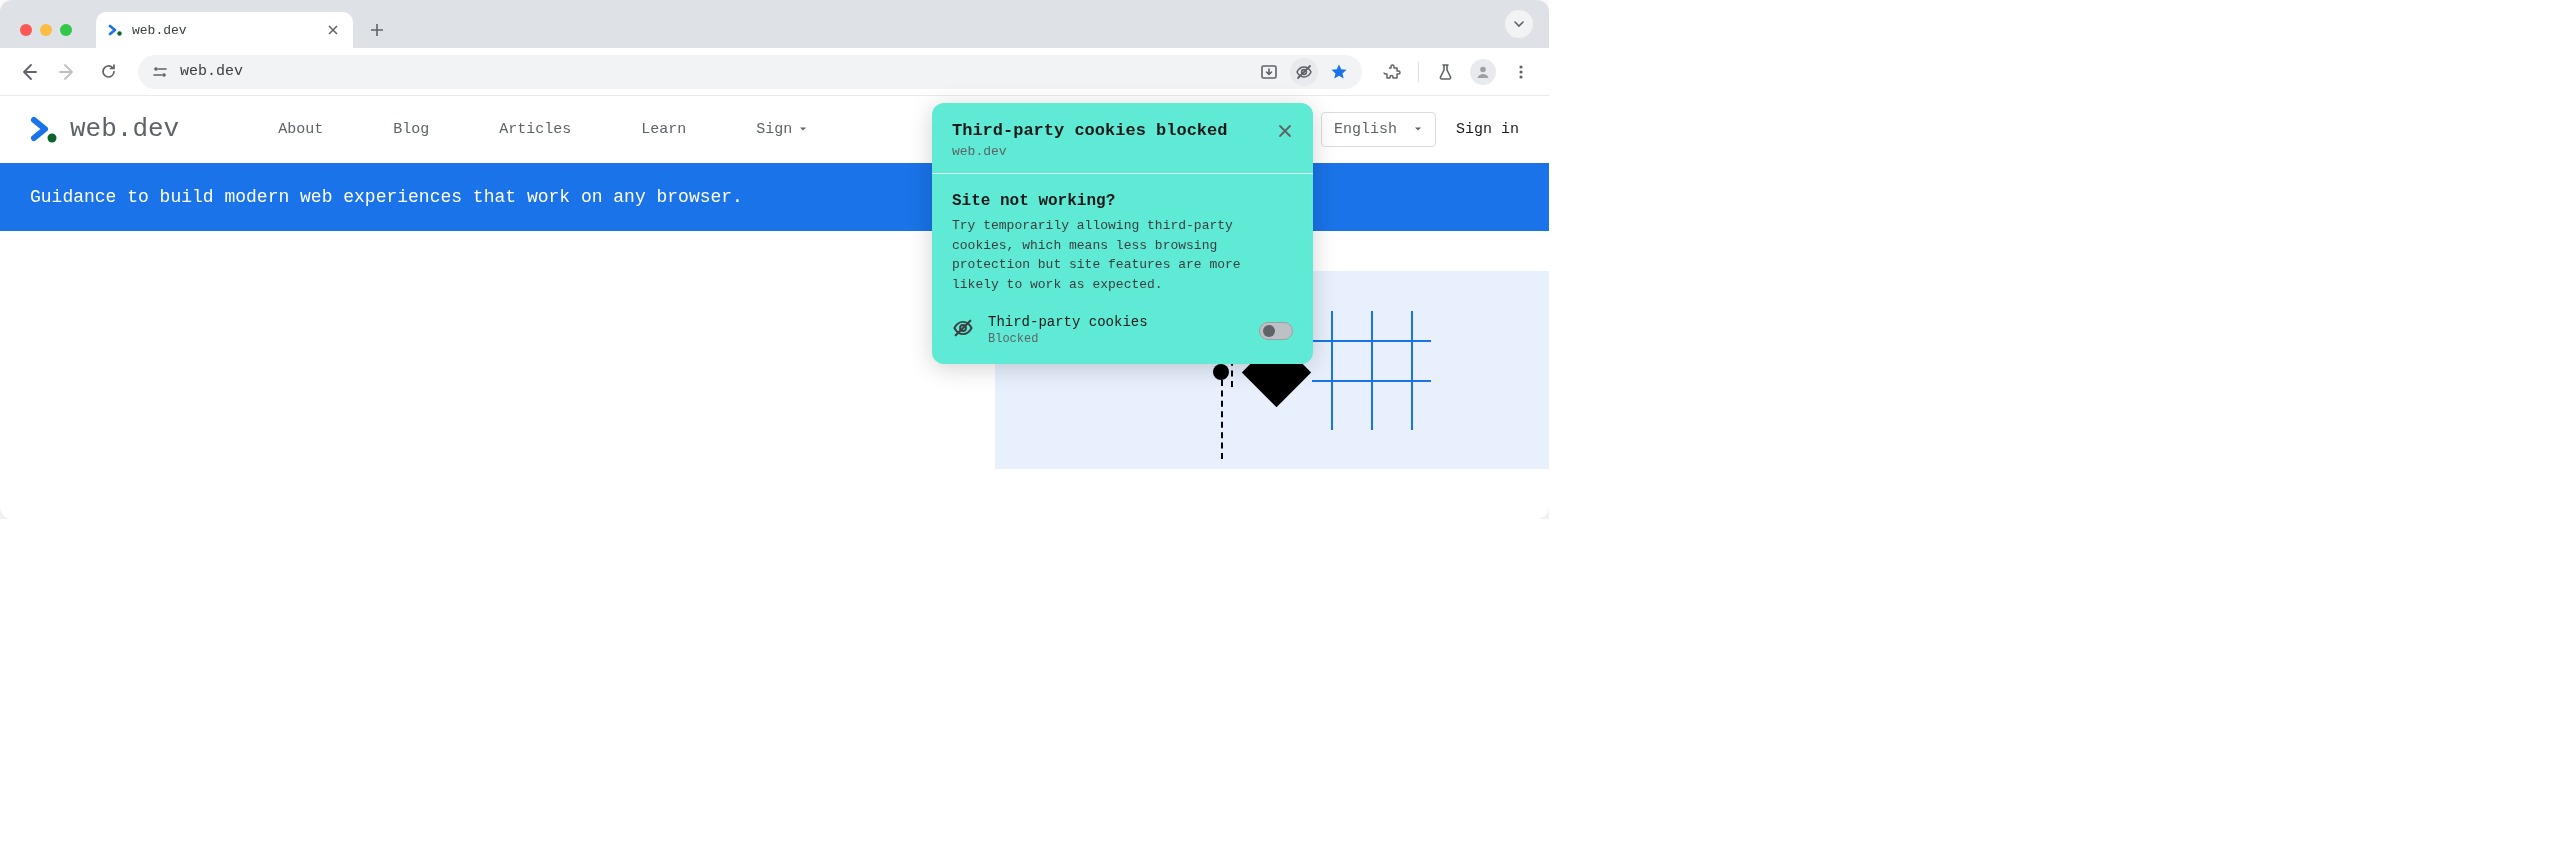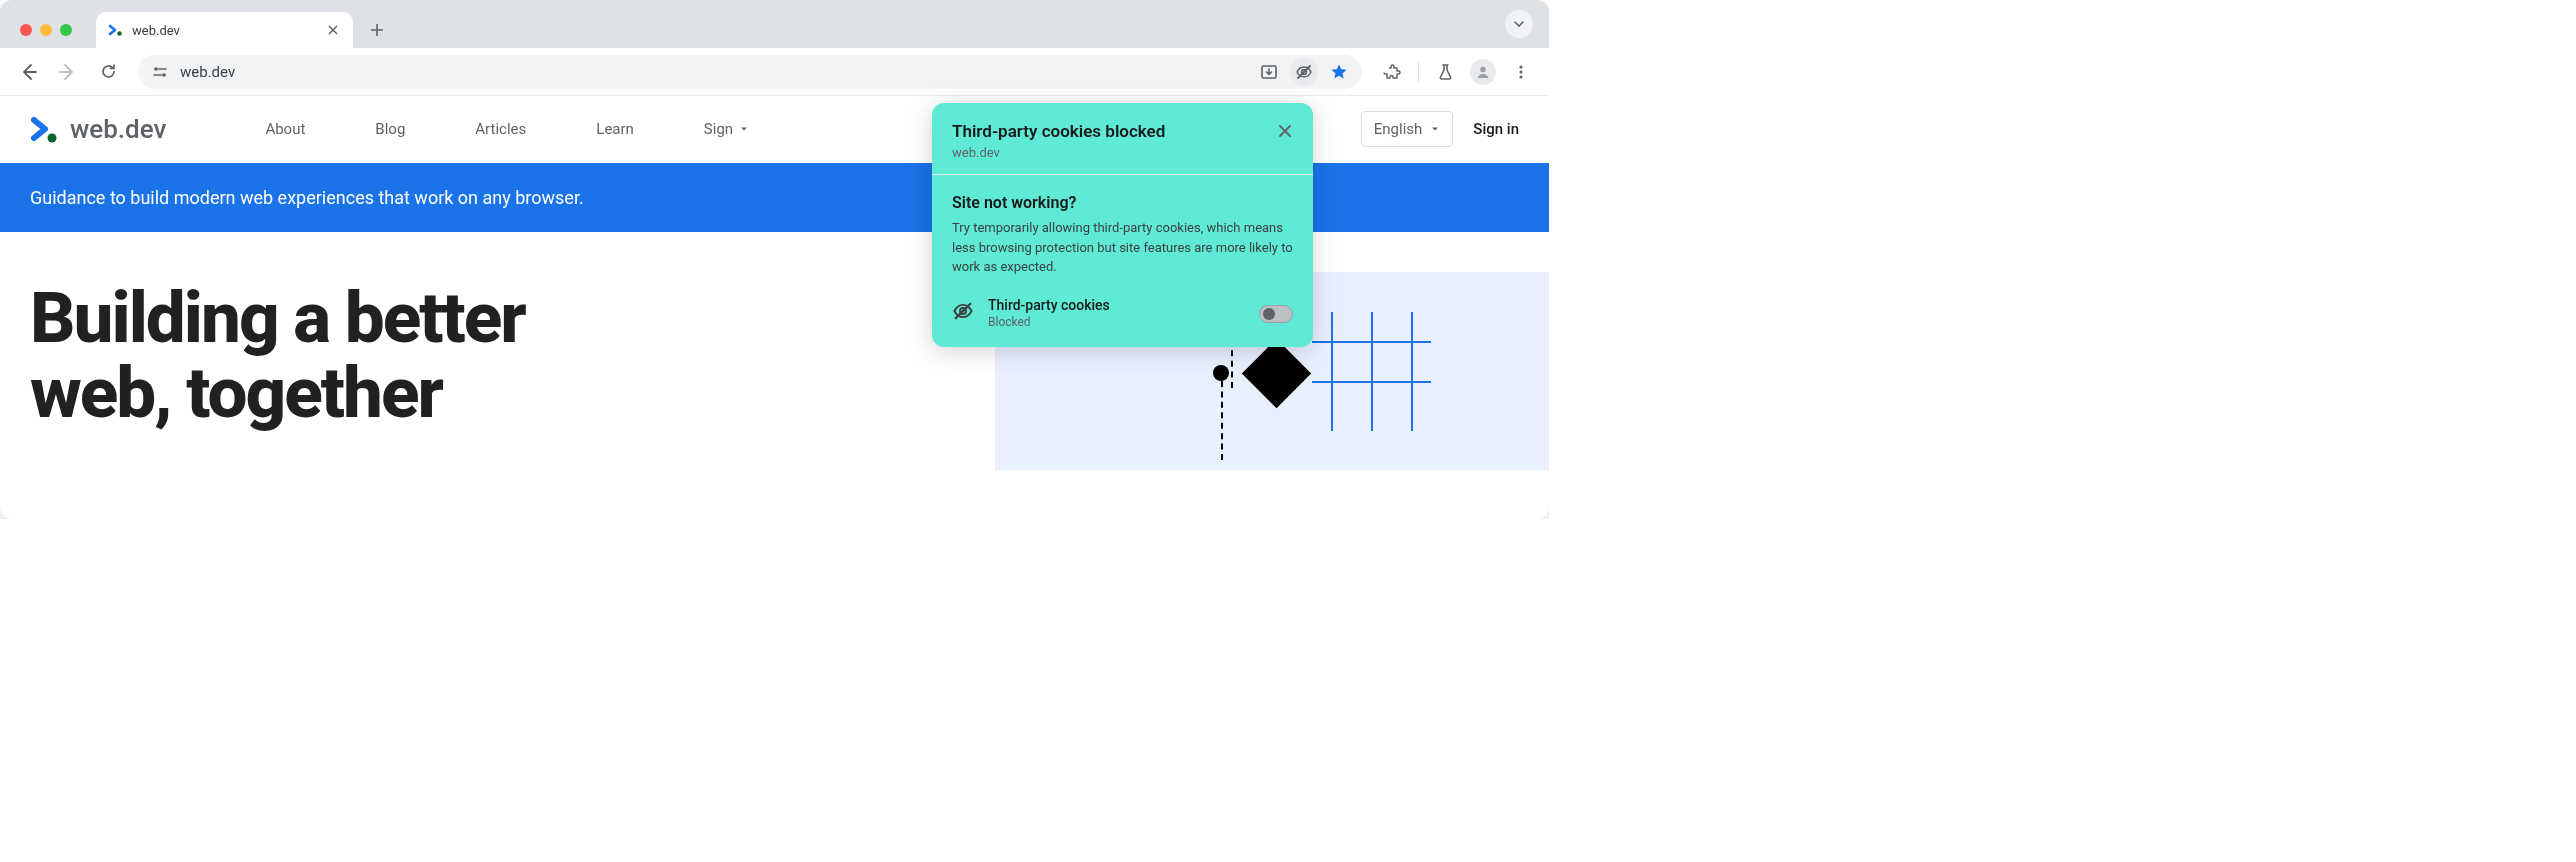--- a/index.html
+++ b/index.html
@@ -11,20 +11,21 @@
       overflow: hidden;
     }
     .browser-window {
       background: #fff;
       border-radius: 12px;
       box-shadow: 0 10px 40px rgba(0,0,0,0.15);
       overflow: hidden;
       position: relative;
       width: 100%;
       height: 100%;
+      font-family: Liberation Mono, monospace;
     }
     
     .tab-strip {
       background: #dee1e6;
       height: 48px;
       display: flex;
       align-items: flex-end;
       padding: 0 12px;
       position: relative;
     }
@@ -228,21 +229,21 @@
       display: flex;
       align-items: center;
       gap: 20px;
     }
     .lang-picker {
       border: 1px solid #dadce0;
       border-radius: 4px;
       padding: 8px 12px;
       display: flex;
       align-items: center;
-      gap: 8px;
+      gap: 16px;
       font-size: 15px;
       color: #5f6368;
       cursor: pointer;
     }
     .signin-link {
       font-size: 15px;
       font-weight: 500;
       color: #1a1a1a;
       cursor: pointer;
     }
@@ -552,24 +553,20 @@
         </div>
         <span class="signin-link">Sign in</span>
       </div>
     </div>
 
     <div class="blue-banner">
       <span>Guidance to build modern web experiences that work on any browser.</span>
     </div>
 
     <div class="hero">
-      <div class="hero-title">
-        <div>Building a better</div>
-        <div>web, together</div>
-      </div>
       <div class="hero-illustration">
         <div class="illus-dash1"></div>
         <div class="illus-dash2"></div>
         <div class="illus-square"></div>
         <div class="illus-circle"></div>
         <div class="illus-diamond"></div>
         <div class="illus-grid1"></div>
         <div class="illus-grid2"></div>
         <div class="illus-grid3"></div>
         <div class="illus-gridh1"></div>

